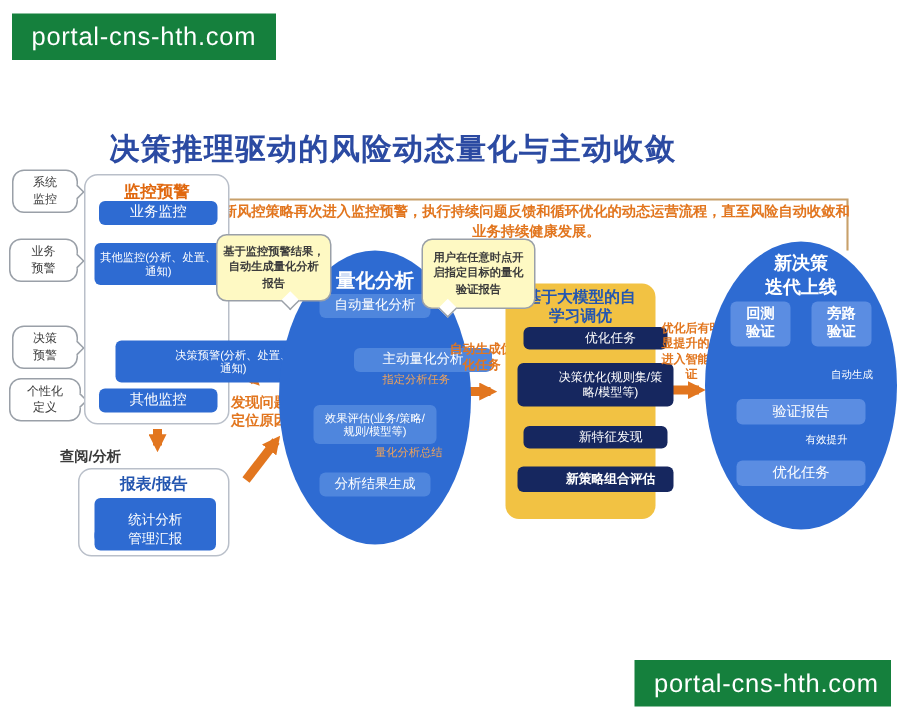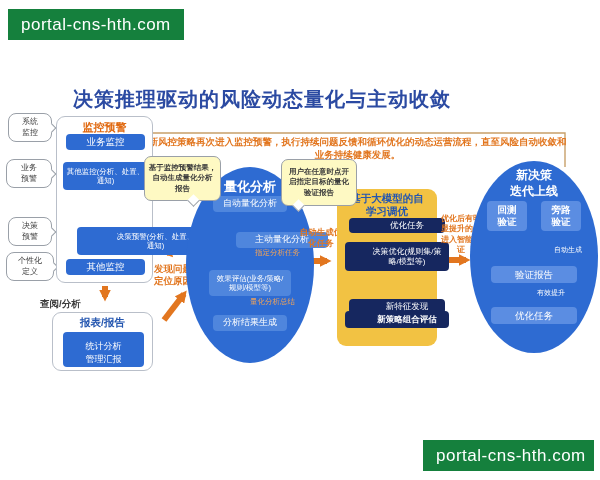--- a/index.html
+++ b/index.html
@@ -138,21 +138,21 @@
 
 <div class="abs flow-label pre" style="left:294px;top:227px;width:54px;font-size:8.5px;">自动生成优
 化任务</div>
 
 <div class="abs" style="left:337px;top:189px;width:100px;height:157px;background:#f2c243;border-radius:9px;">
   <div class="panel-title pre" style="top:3px;font-size:10.5px;color:#2456b0;line-height:1.2;">基于大模型的自
 学习调优</div>
   <div class="btn btn-navy" style="left:12px;top:29px;width:76px;height:15px;font-size:8.5px;">优化任务</div>
   <div class="btn btn-navy pre" style="left:8px;top:53px;width:84px;height:29px;font-size:8px;">决策优化(规则集/策
 略/模型等)</div>
-  <div class="btn btn-navy" style="left:12px;top:95px;width:76px;height:15px;font-size:8.5px;margin-top:15px;">新特征发现</div>
+  <div class="btn btn-navy" style="left:12px;top:95px;width:76px;height:15px;font-size:8.5px;">新特征发现</div>
   <div class="btn btn-navy" style="left:8px;top:122px;width:84px;height:17px;font-size:8.5px;font-weight:bold;">新策略组合评估</div>
 </div>
 
 <div class="abs flow-label pre" style="left:437px;top:214px;width:48px;font-size:8px;">优化后有明
 显提升的，
 进入智能验
 证</div>
 
 <div class="abs ellipse" style="left:470px;top:161px;width:128px;height:192px;">
   <div class="ellipse-title pre" style="top:7px;font-size:12px;">新决策

